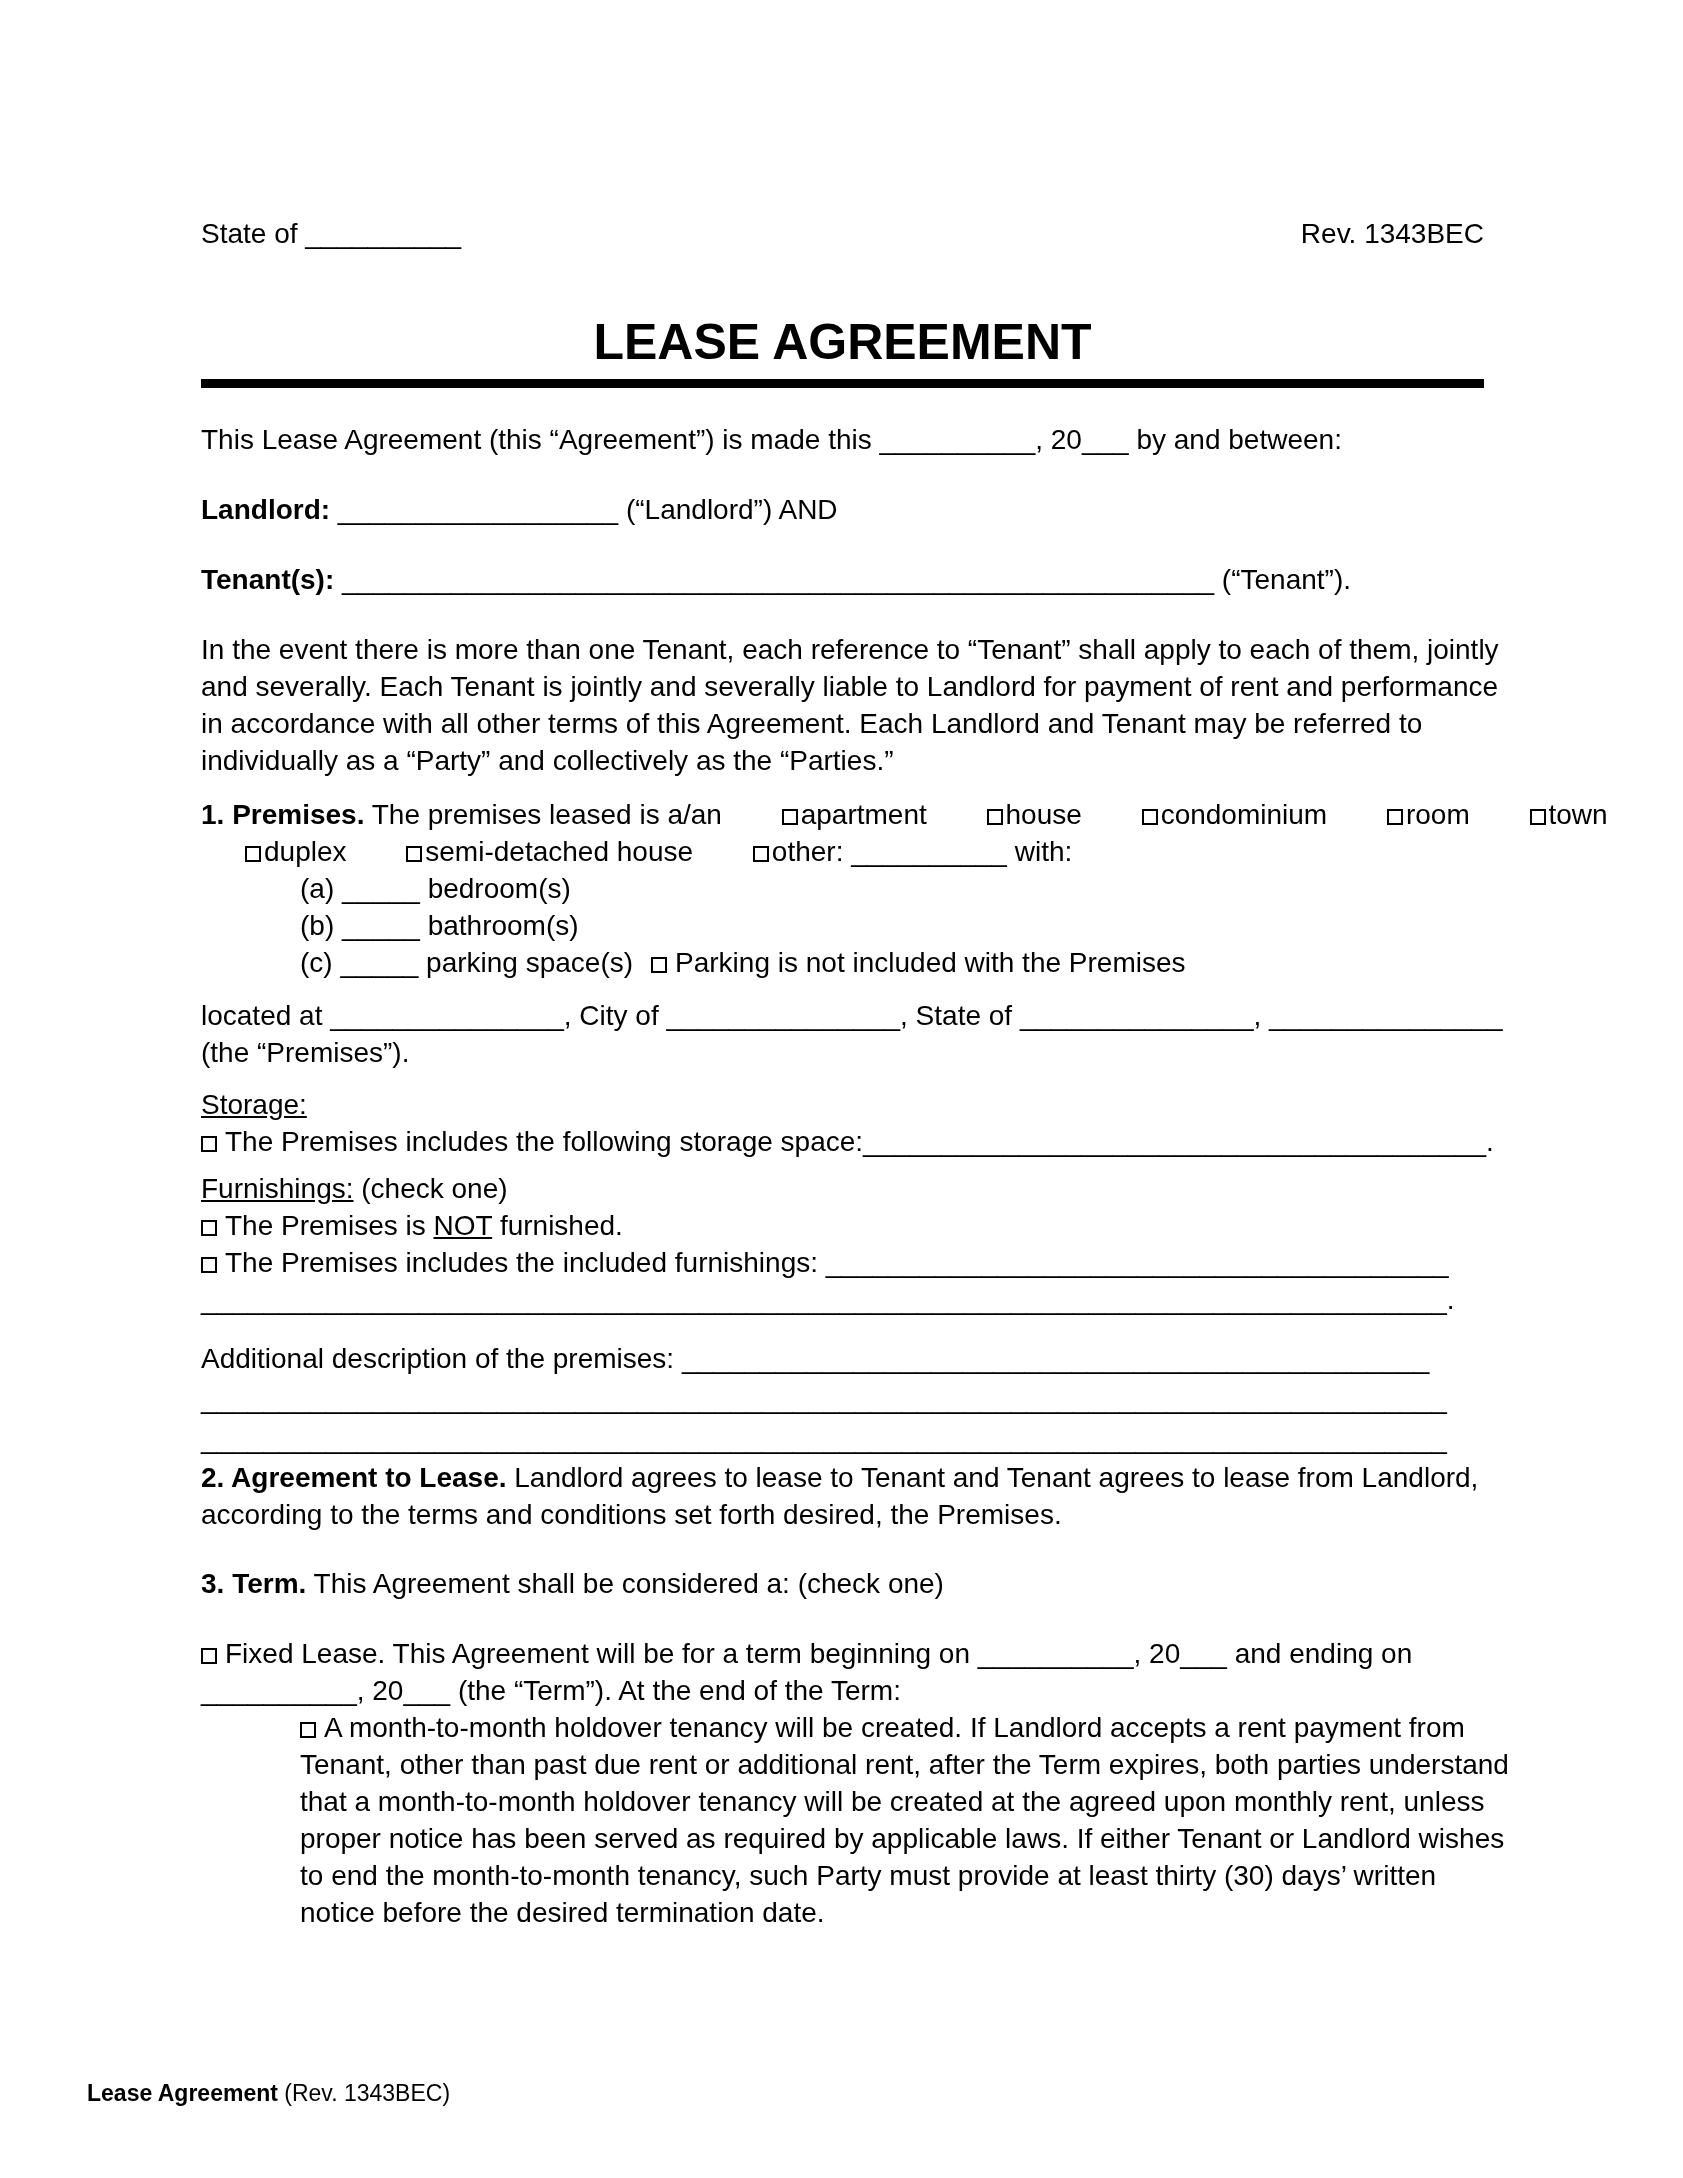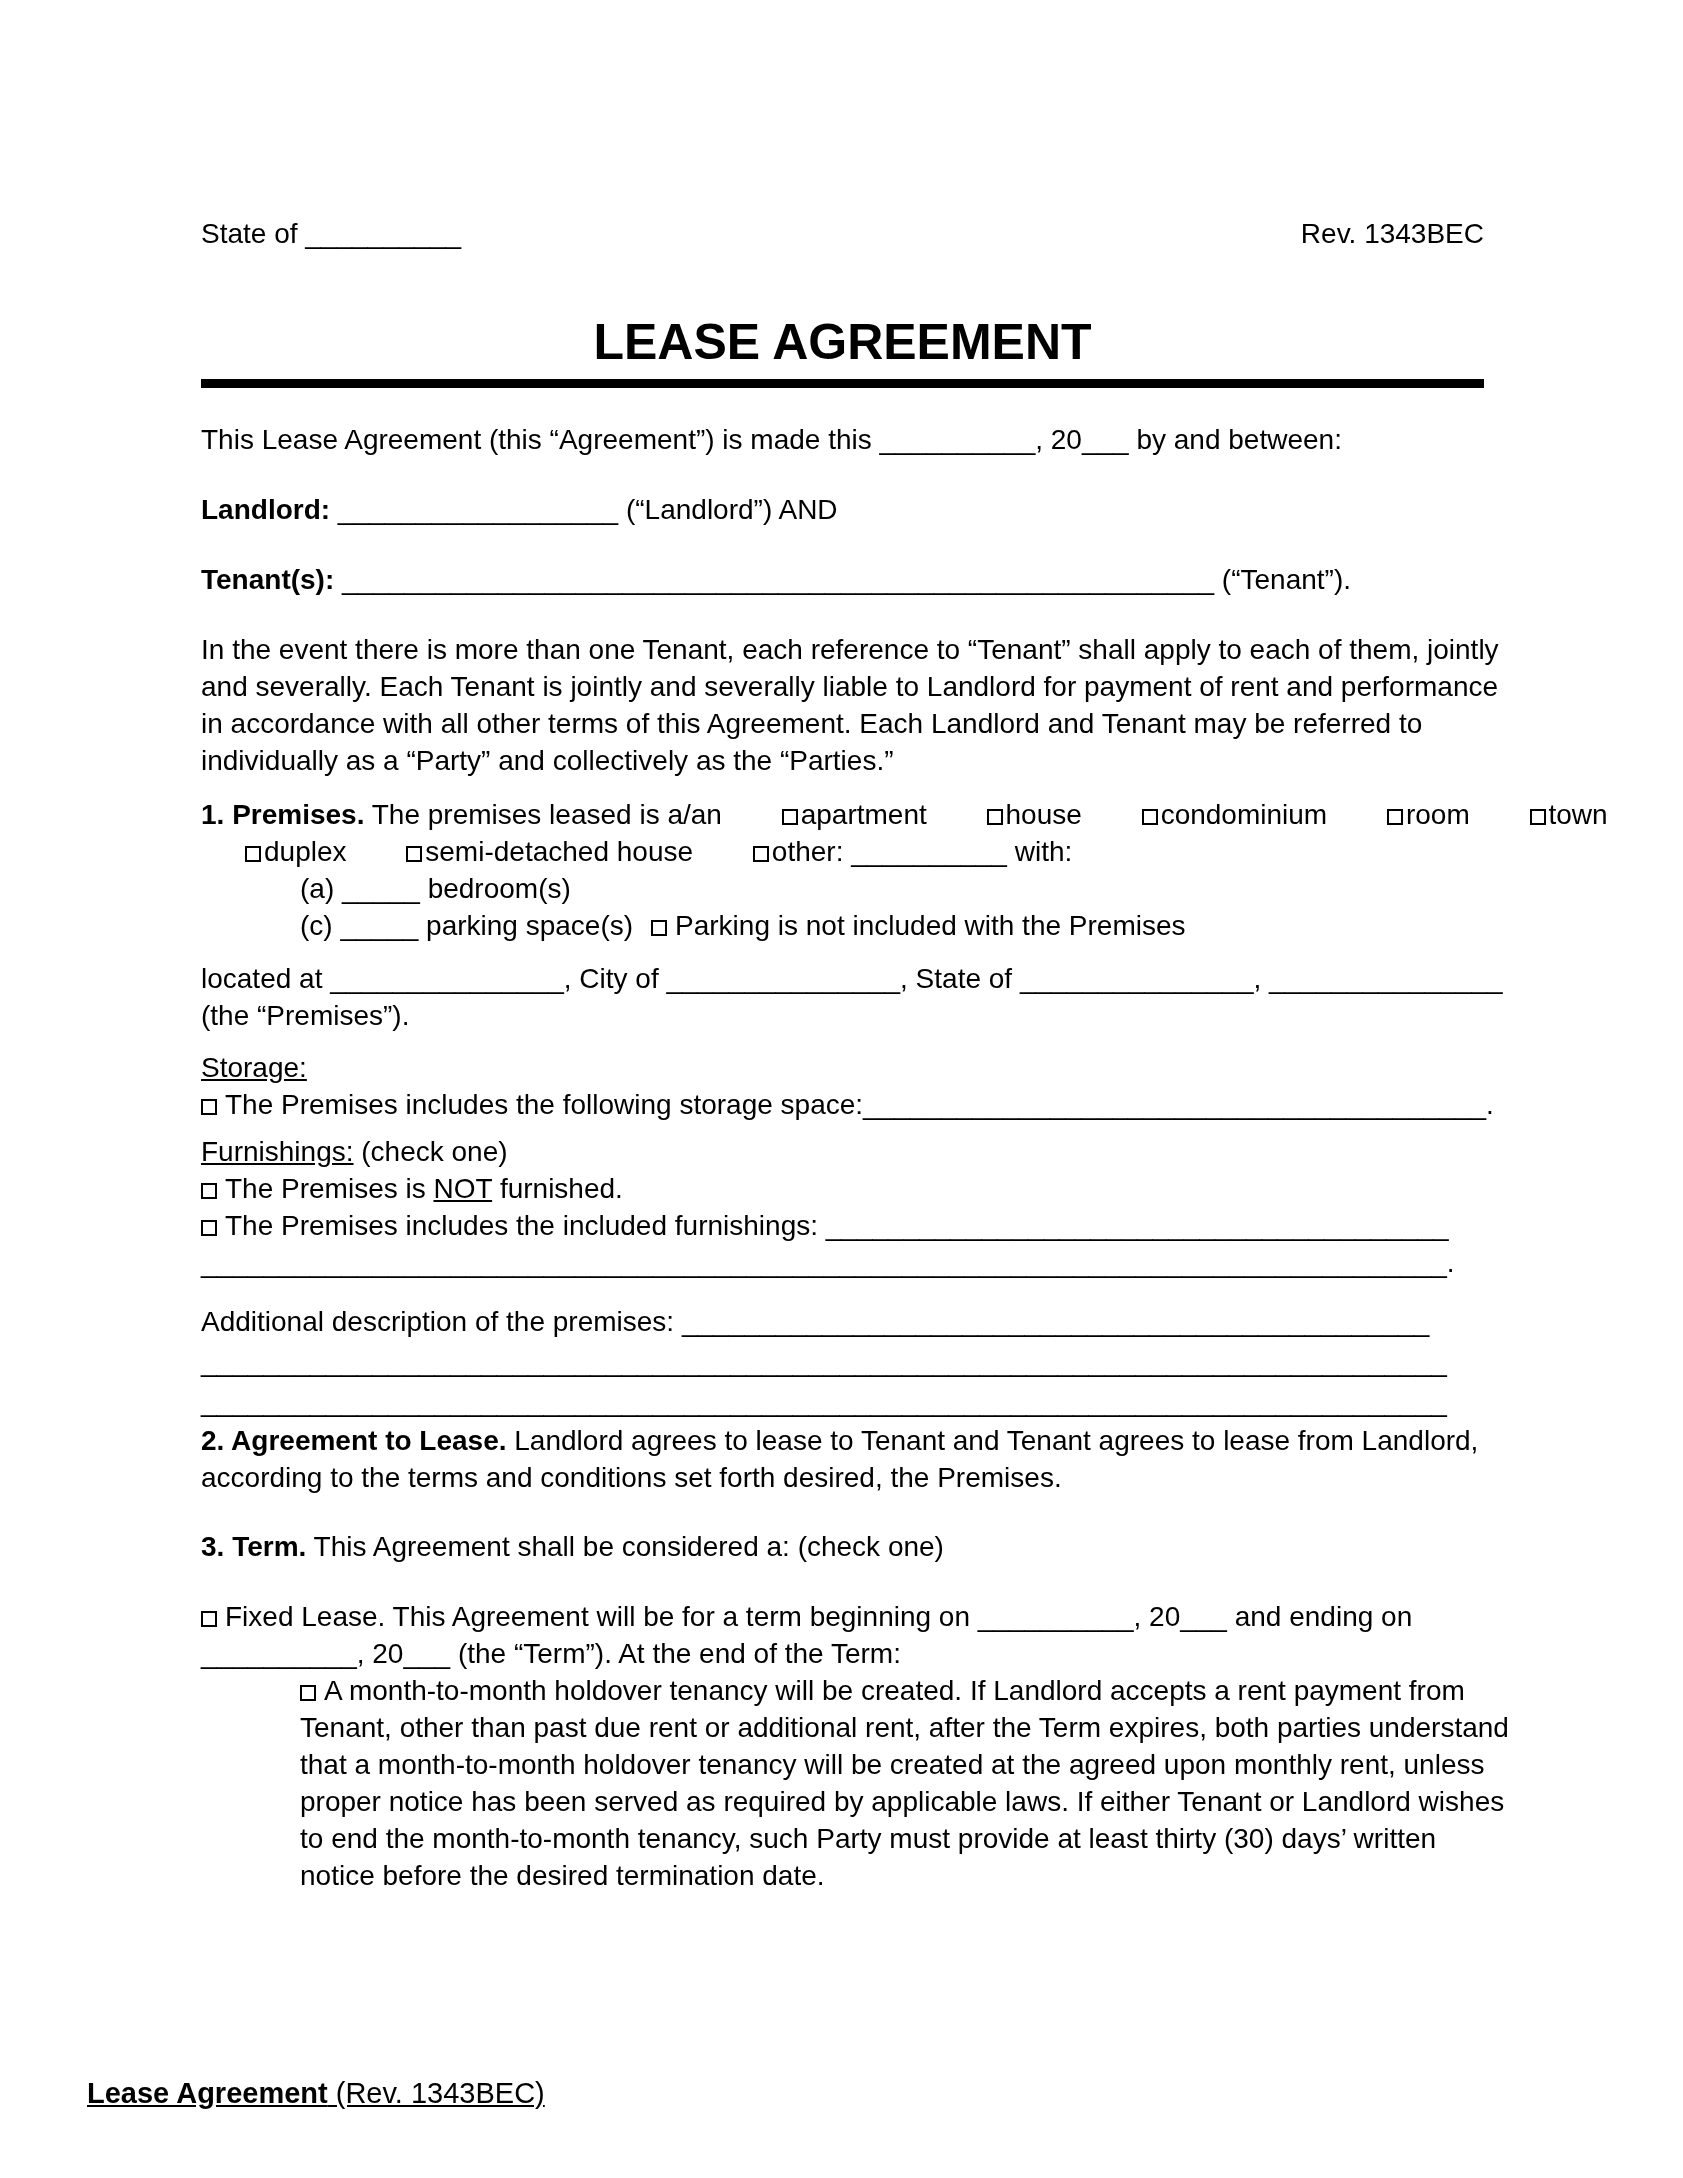--- a/index.html
+++ b/index.html
@@ -28,21 +28,21 @@
   .cbgap { margin-left:18px; }
   .indent { margin-left:99px; }
   .mt-blank { margin-top:33px; }
   .mt-sec1 { margin-top:17px; }
   .mt-loc { margin-top:16px; }
   .mt-storage { margin-top:15px; }
   .mt-furn { margin-top:10px; }
   .mt-addl { margin-top:21px; }
   .addl { line-height:40px; }
   .mt-sec3 { margin-top:32px; }
-  .footer { position:absolute; left:87px; top:2075px; font-size:29px; line-height:37px;text-decoration:underline; }
+  .footer { position:absolute; left:87px; top:2075px; font-size:23px; line-height:37px; }
 </style>
 </head>
 <body>
 
 <div class="page">
   <div class="content">
 
     <div class="hdr-row">
       <div><span>State of</span><span> </span><span>__________</span></div>
       <div>Rev. 1343BEC</div>
@@ -75,20 +75,21 @@
         <span class="opt"><span class="cb"></span><span>townhouse</span></span>
       </div>
       <div class="pline row-start"><span class="opt"><span class="cb"></span><span>duplex</span></span>
         <span class="opt"><span class="cb"></span><span>semi-detached house</span></span>
         <span class="opt"><span class="cb"></span><span>other:</span></span>
         <span>__________</span>
         <span>with:</span>
       </div>
       <div class="indent">
         <div class="pline">(a) _____ bedroom(s)</div>
+        <div class="pline">(b) _____ bathroom(s)</div>
         <div class="pline"><span>(c) _____ parking space(s)</span><span class="cb cbgap"></span><span>Parking is not included with the Premises</span></div>
       </div>
     </div>
 
     <div class="mt-loc">
       <div class="pline">located at _______________, City of _______________, State of _______________, _______________</div>
       <div class="pline">(the “Premises”).</div>
     </div>
 
     <div class="mt-storage">

